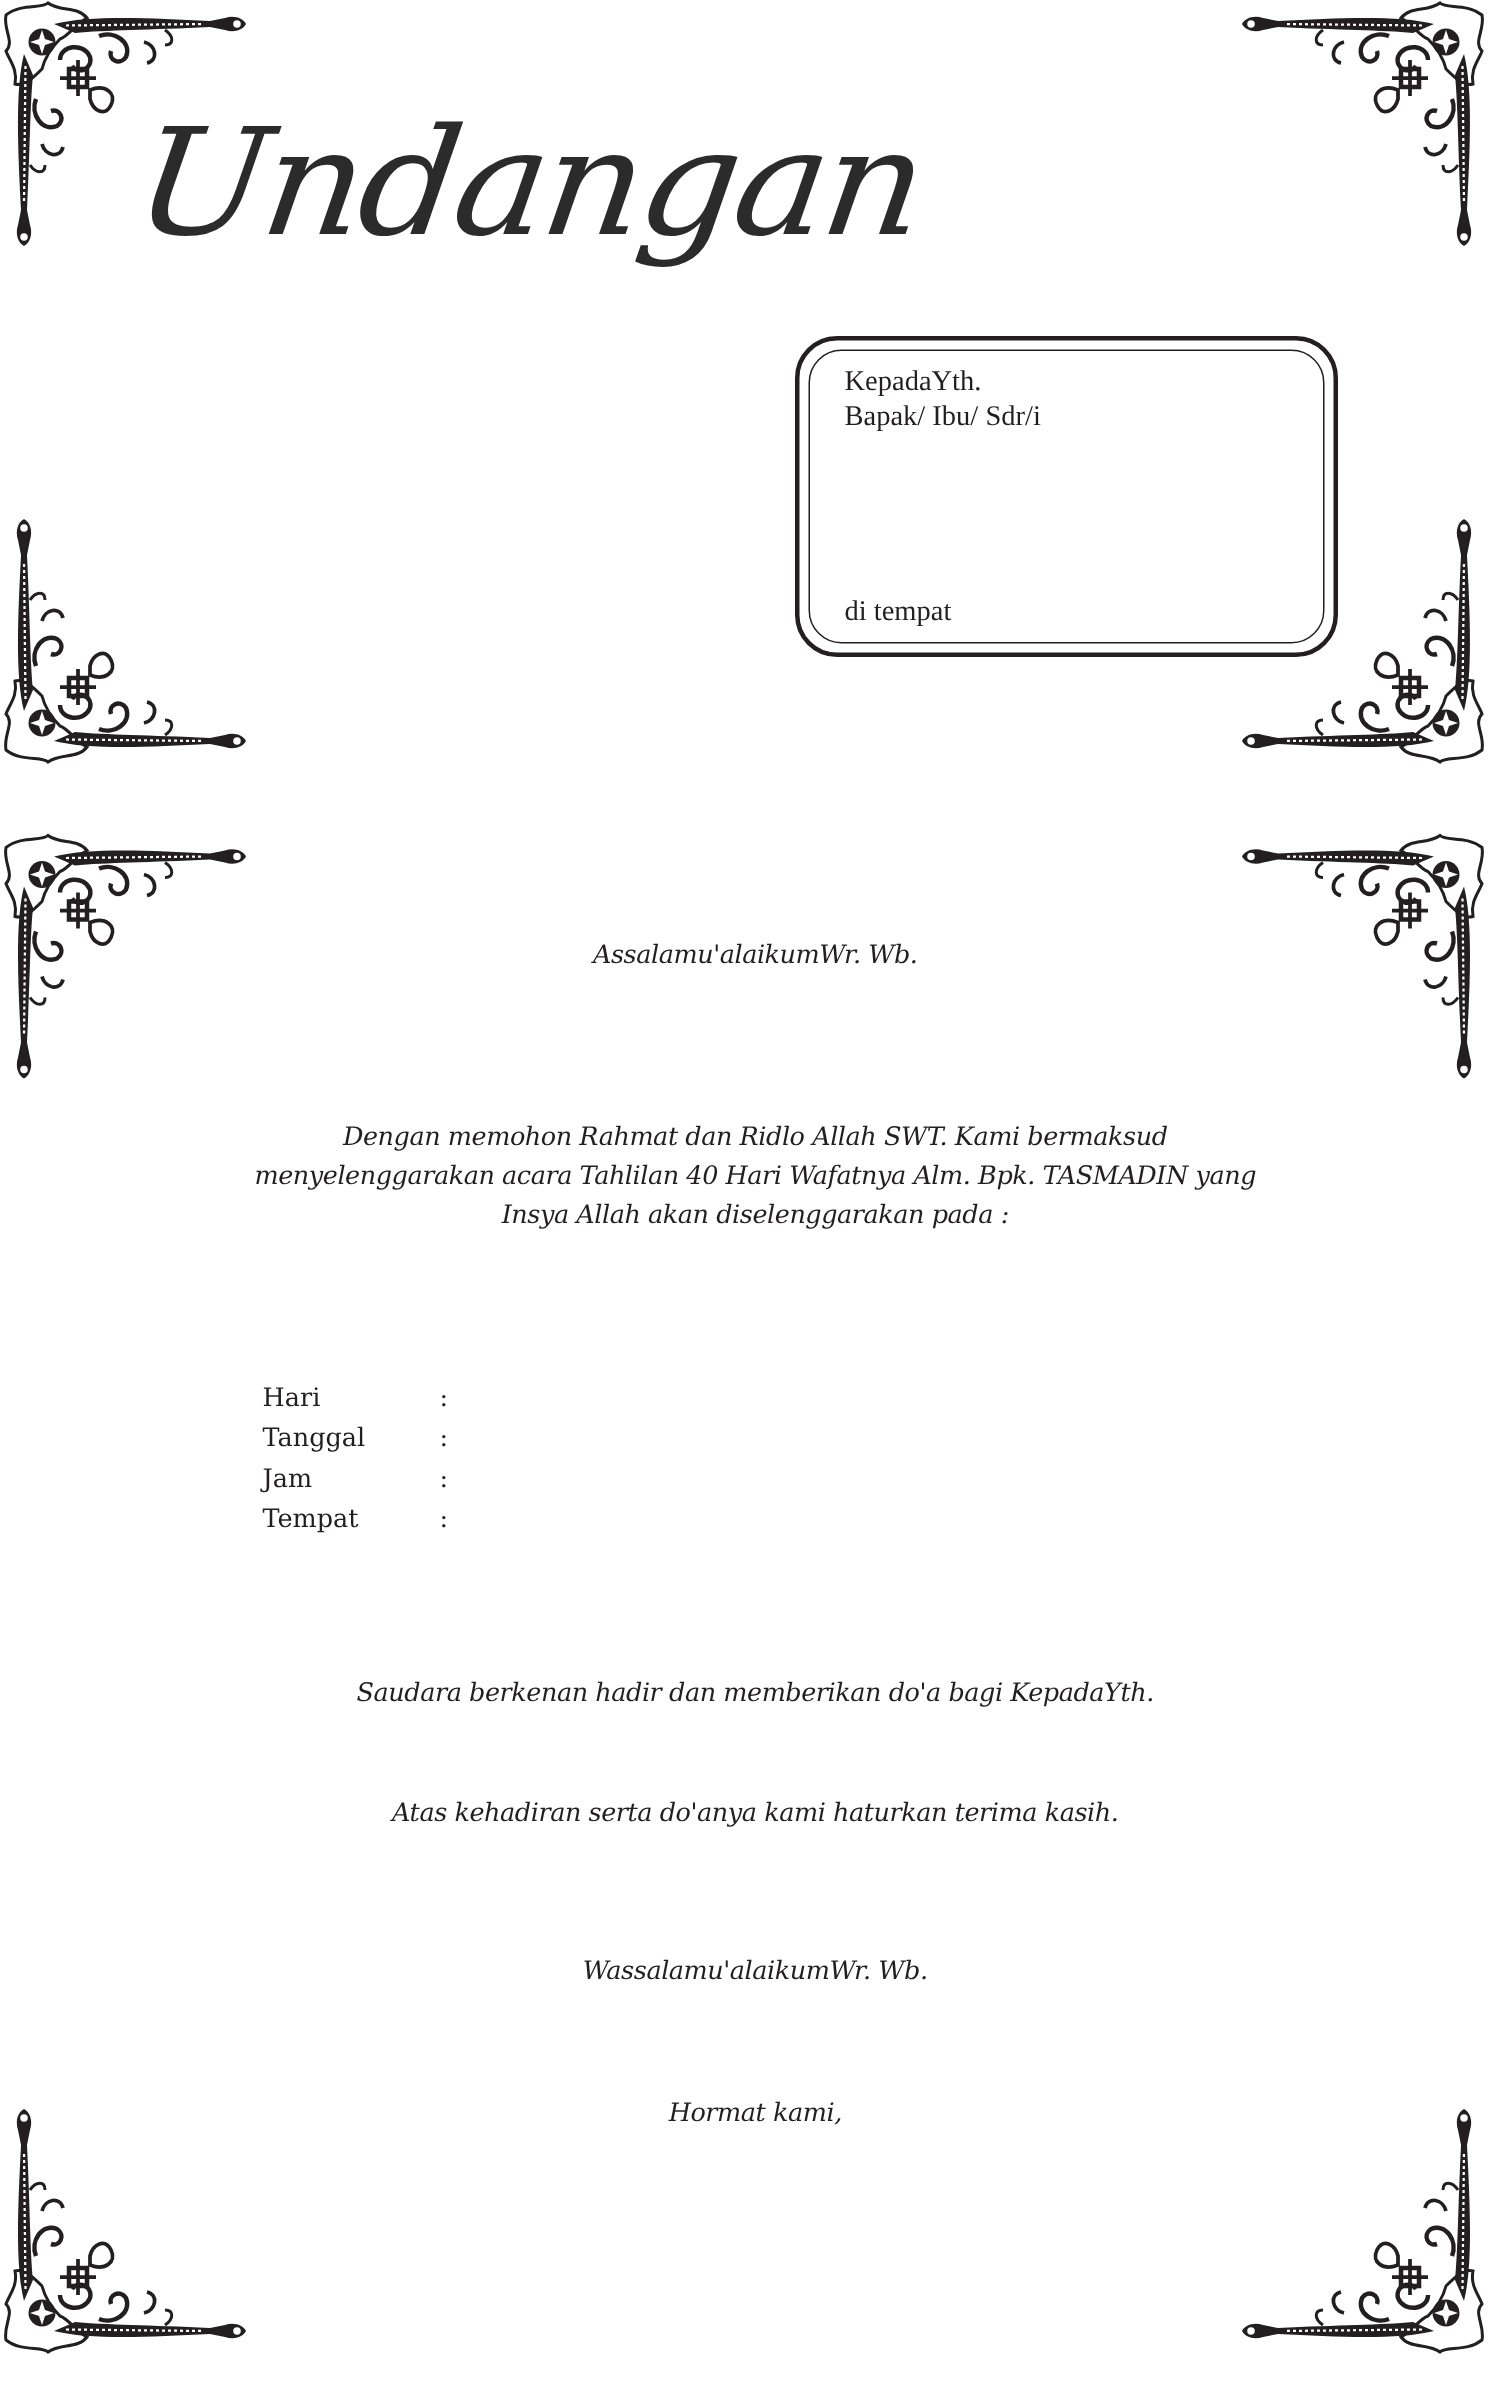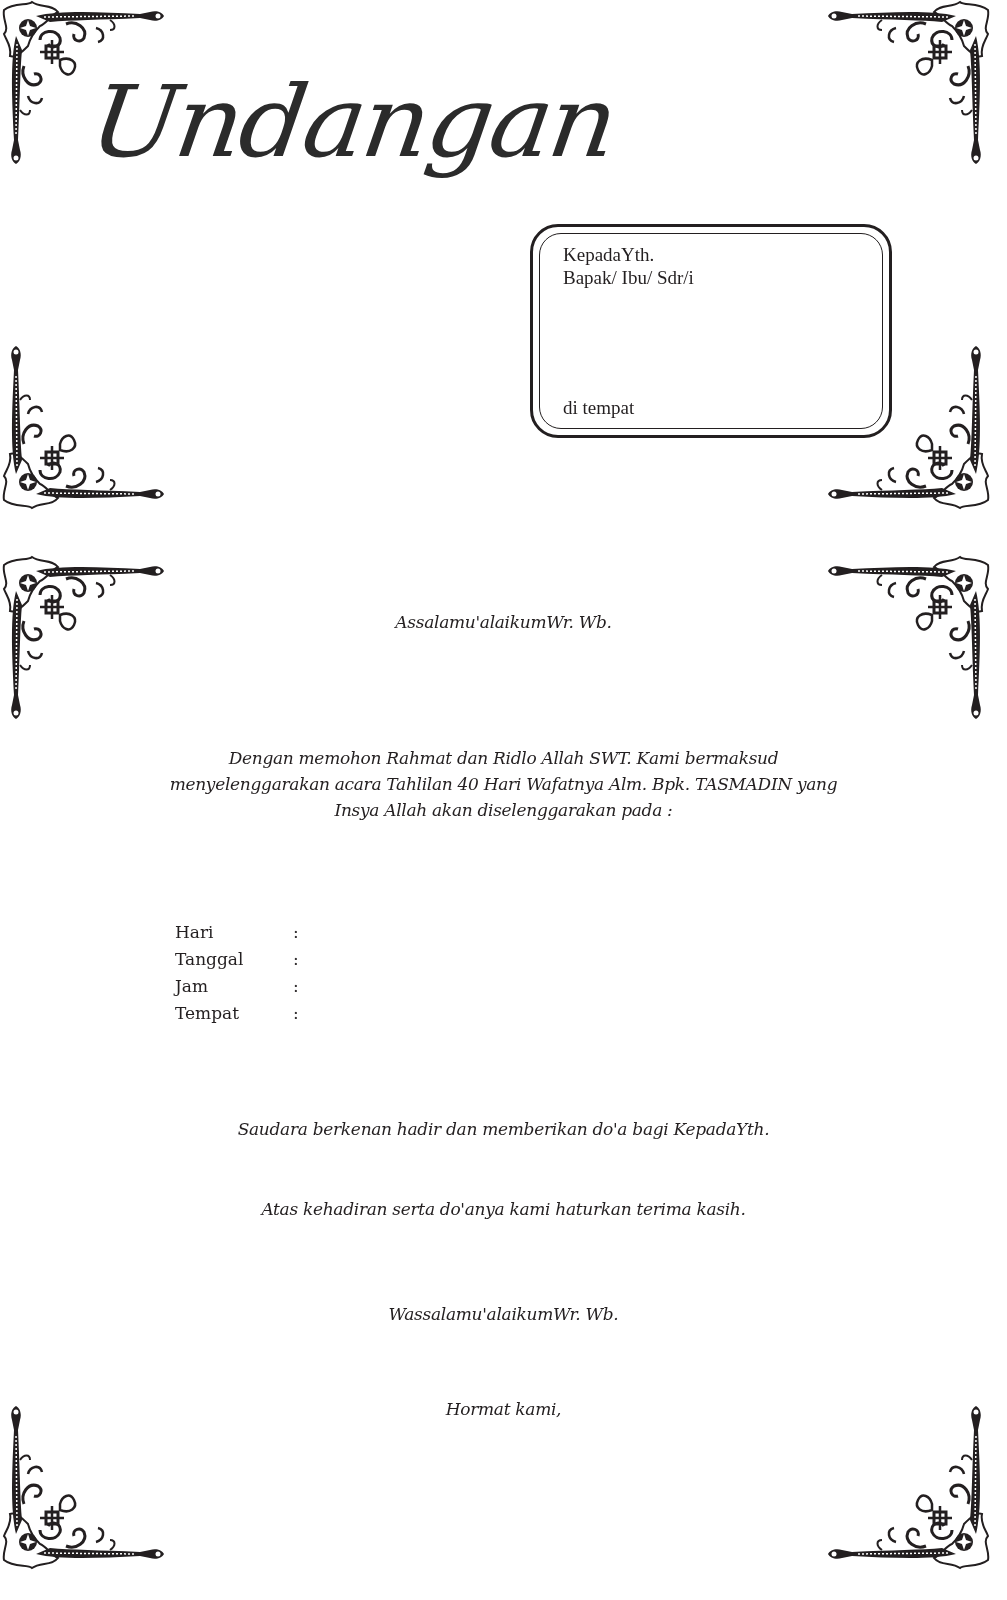--- a/index.html
+++ b/index.html
@@ -111,21 +111,21 @@
 
 <div class="title">Undangan</div>
 
 <div class="addr-outer">
   <div class="addr-inner"></div>
   <div class="addr-text" style="top:17px;">KepadaYth.</div>
   <div class="addr-text" style="top:40px;">Bapak/ Ibu/ Sdr/i</div>
   <div class="addr-text" style="top:170px;">di tempat</div>
 </div>
 
-<div class="center body-text" style="top:609px;">Assalamu'alaikumWr. Wb.</div>
+<div class="center body-text" style="top:624px;">Assalamu'alaikumWr. Wb.</div>
 
 <div class="center body-text" style="top:745px;text-align:center;">
   <div>Dengan memohon Rahmat dan Ridlo Allah SWT. Kami bermaksud</div>
   <div>menyelenggarakan acara Tahlilan 40 Hari Wafatnya Alm. Bpk. TASMADIN yang</div>
   <div>Insya Allah akan diselenggarakan pada :</div>
 </div>
 
 <div class="detail-row" style="top:922px;">
   <span class="lbl">Hari</span><span>:</span>
 </div>

